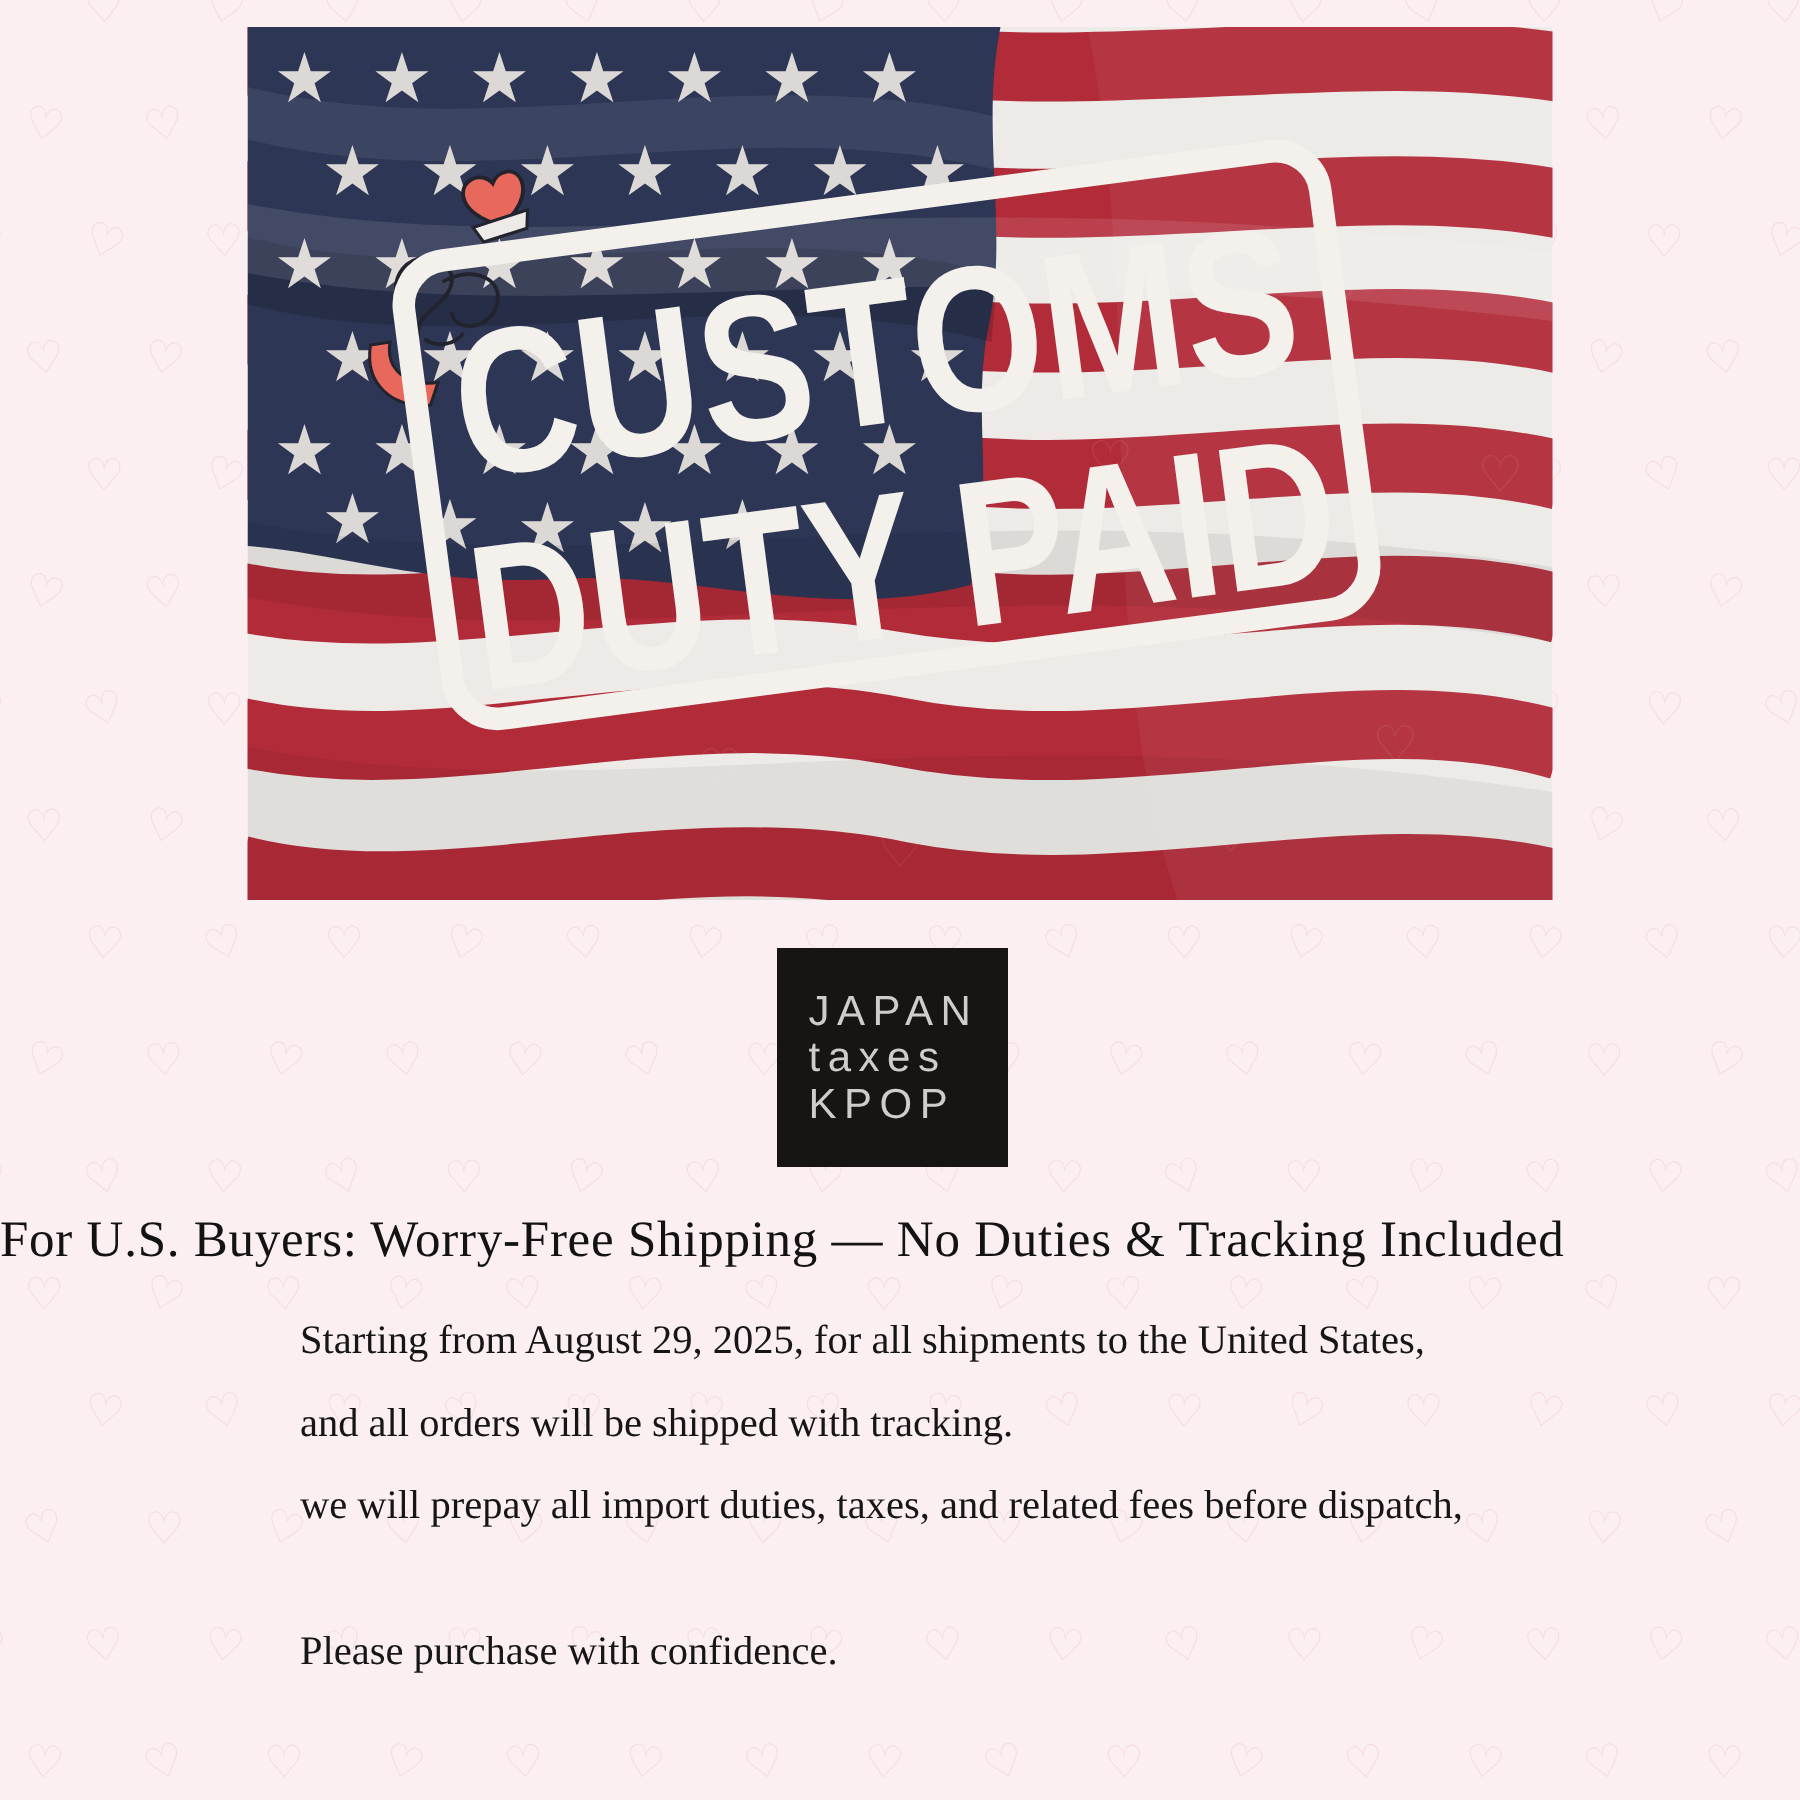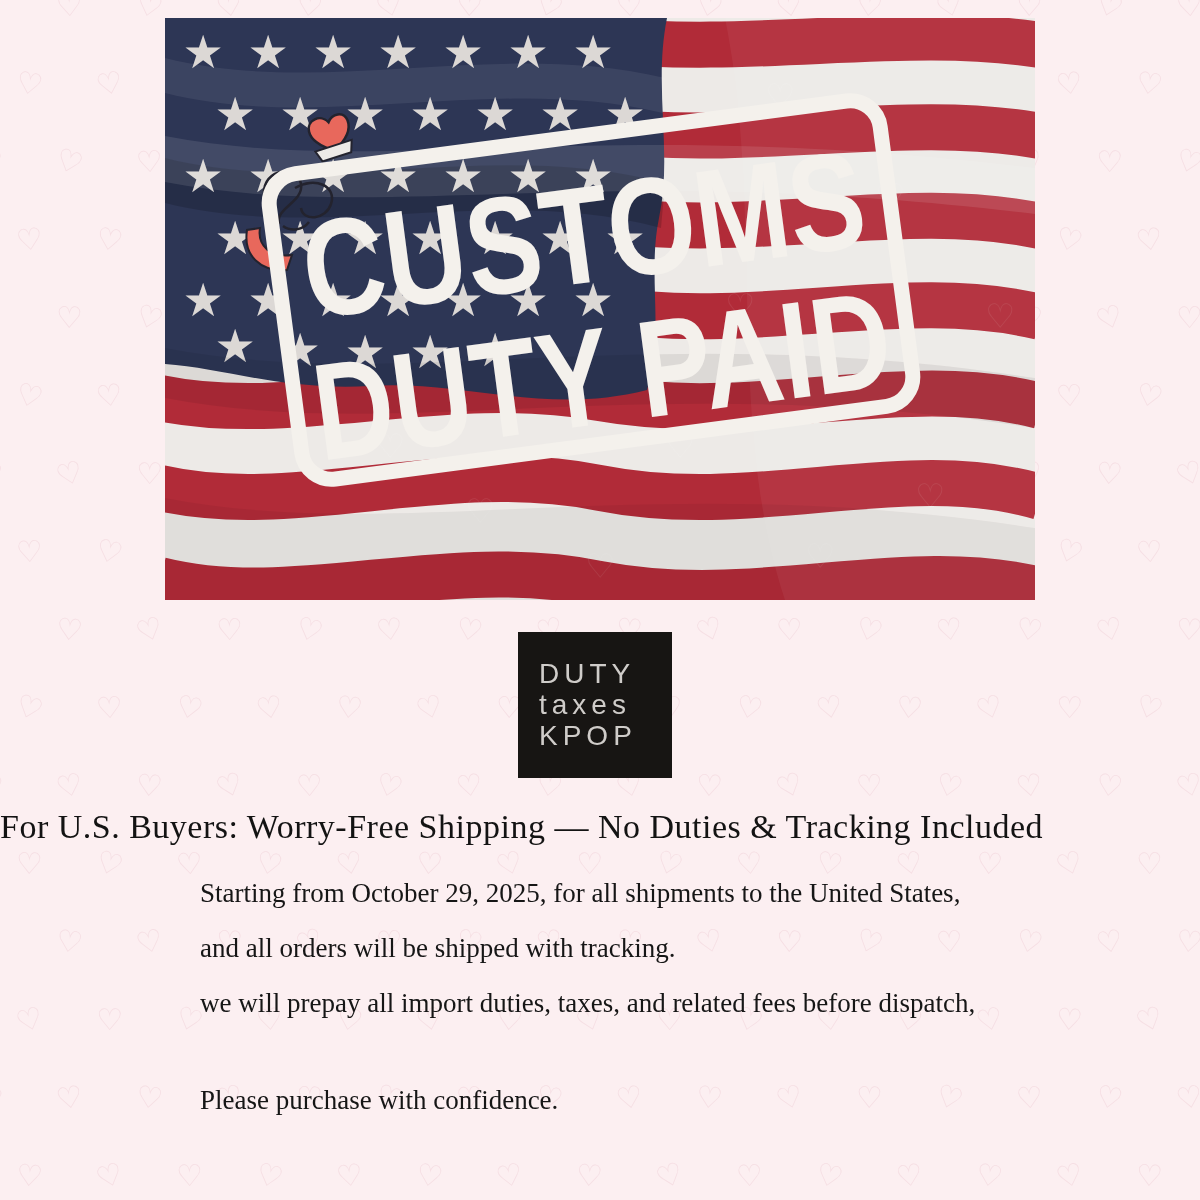--- a/index.html
+++ b/index.html
@@ -376,30 +376,30 @@
       <g transform="rotate(-7.5 426 272)">
         <rect x="118" y="118" width="616" height="308" rx="30" fill="none" stroke="#f4f1ec" stroke-width="15"></rect>
         <text class="stamp-text" x="426" y="264" font-size="138" text-anchor="middle" textLength="565" lengthAdjust="spacingAndGlyphs">CUSTOMS</text>
         <text class="stamp-text" x="426" y="406" font-size="138" text-anchor="middle" textLength="580" lengthAdjust="spacingAndGlyphs">DUTY PAID</text>
       </g>
     </svg>
   </div>
 
   <div class="layer logo">
     <div class="logo-inner">
-      <div>DUTY</div>
+      <div>JAPAN</div>
       <div>taxes</div>
       <div>KPOP</div>
     </div>
   </div>
 
   <div class="layer heading">For U.S. Buyers: Worry-Free Shipping — No Duties &amp; Tracking Included</div>
 
   <div class="layer para para-1">
-    <p>Starting from October 29, 2025, for all shipments to the United States,</p>
+    <p>Starting from August 29, 2025, for all shipments to the United States,</p>
     <p>and all orders will be shipped with tracking.</p>
     <p>we will prepay all import duties, taxes, and related fees before dispatch,</p>
   </div>
 
   <div class="layer para para-2">
     <p>Please purchase with confidence.</p>
   </div>
 
 </div>
 

